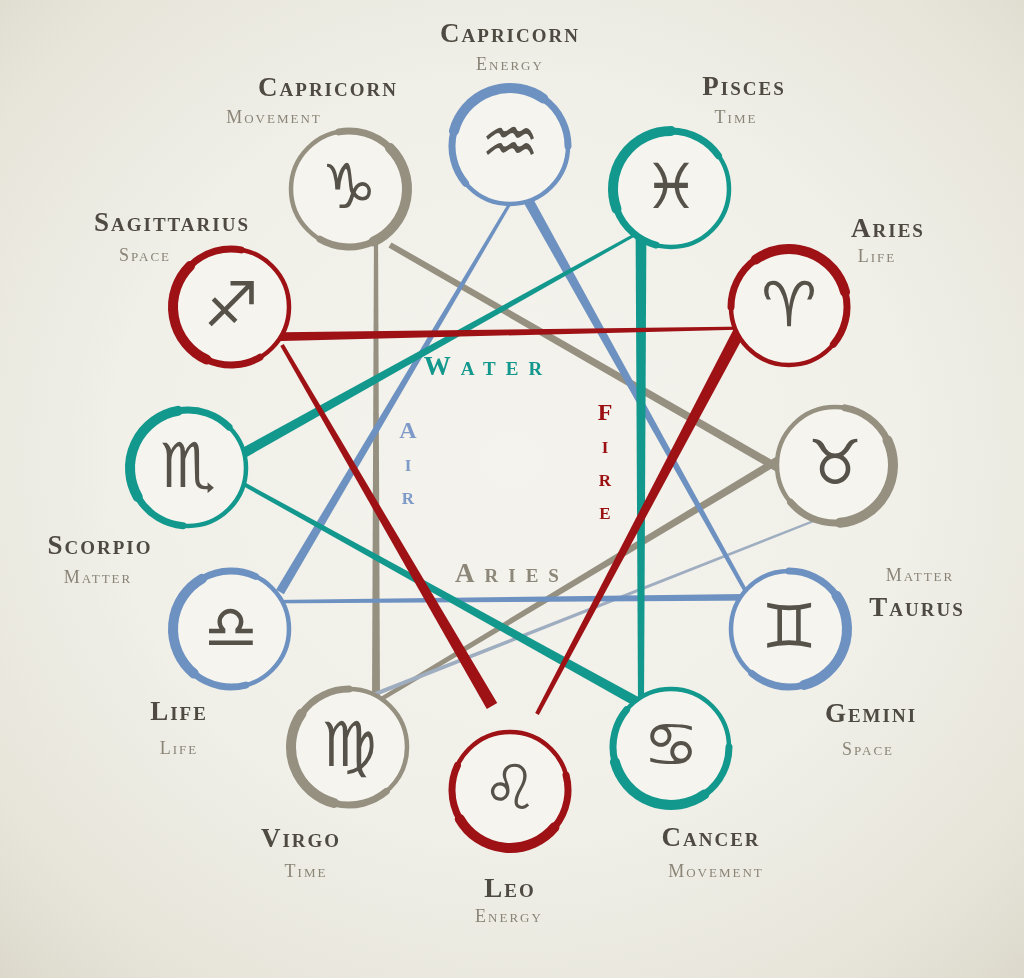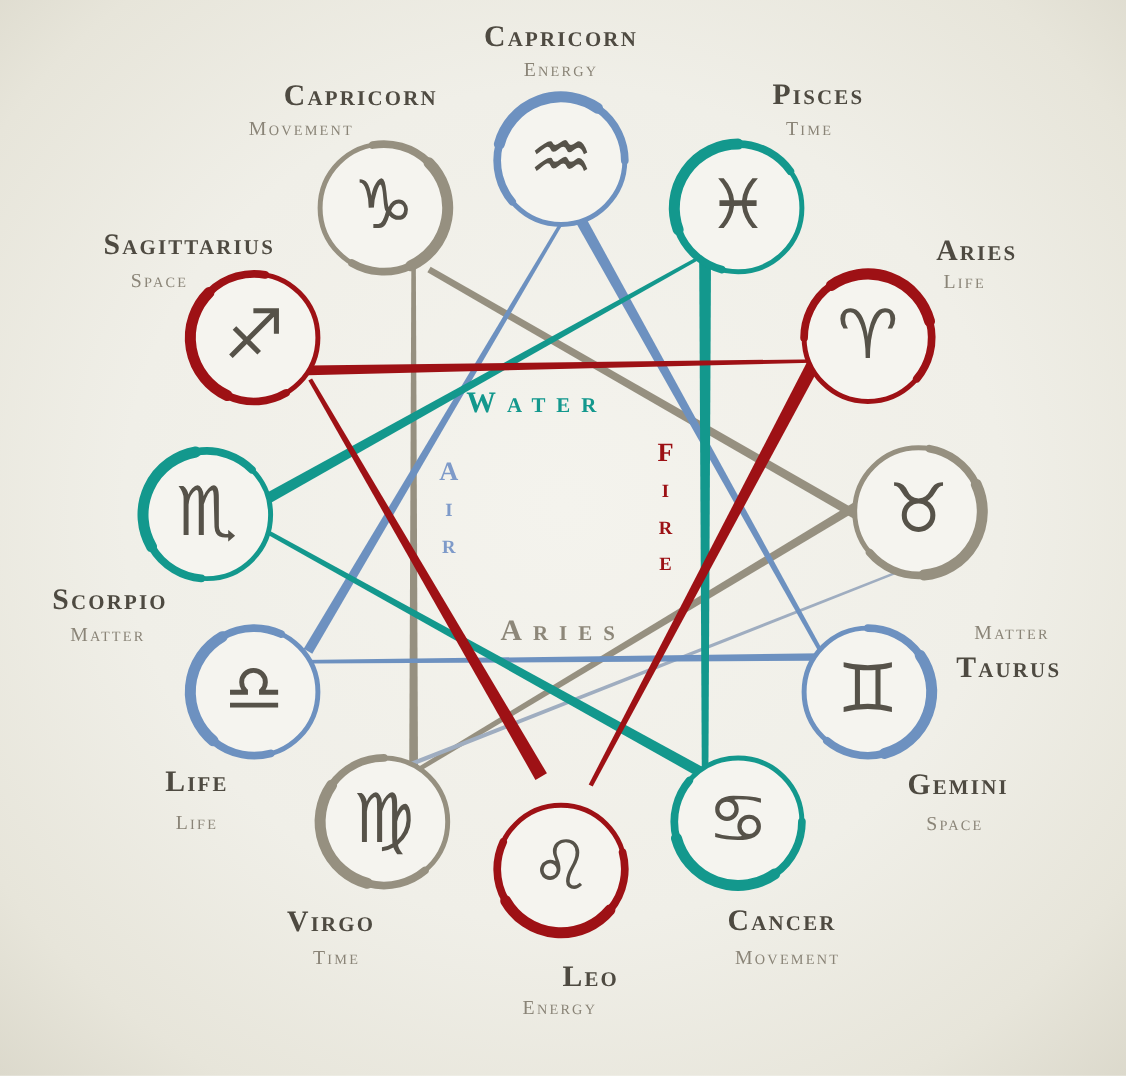--- a/index.html
+++ b/index.html
@@ -130,21 +130,21 @@
       <div class="sign-symbol" style="left: 835px; top: 465px; font-size: 62px;">♉</div>
       <div class="sign-title" style="left: 917px; top: 563px; margin-top: 44px;">Taurus</div>
       <div class="sign-subtitle" style="left: 920px; top: 575px;">Matter</div>
       <div class="sign-symbol" style="left: 789px; top: 629px; font-size: 62px;">♊</div>
       <div class="sign-title" style="left: 871px; top: 713px;">Gemini</div>
       <div class="sign-subtitle" style="left: 868px; top: 749px;">Space</div>
       <div class="sign-symbol" style="left: 671px; top: 747px; font-size: 62px;">♋</div>
       <div class="sign-title" style="left: 711px; top: 837px;">Cancer</div>
       <div class="sign-subtitle" style="left: 716px; top: 871px;">Movement</div>
       <div class="sign-symbol" style="left: 510px; top: 790px; font-size: 62px;">♌</div>
-      <div class="sign-title" style="left: 510px; top: 888px; margin-left: 27px;">Leo</div>
+      <div class="sign-title" style="left: 510px; top: 888px;">Leo</div>
       <div class="sign-subtitle" style="left: 509px; top: 916px;">Energy</div>
       <div class="sign-symbol" style="left: 349px; top: 747px; font-size: 62px;">♍</div>
       <div class="sign-title" style="left: 301px; top: 838px;">Virgo</div>
       <div class="sign-subtitle" style="left: 306px; top: 871px;">Time</div>
       <div class="sign-symbol" style="left: 231px; top: 629px; font-size: 60px;">♎</div>
       <div class="sign-title" style="left: 179px; top: 711px;">Life</div>
       <div class="sign-subtitle" style="left: 179px; top: 748px;">Life</div>
       <div class="sign-symbol" style="left: 188px; top: 468px; font-size: 62px;">♏</div>
       <div class="sign-title" style="left: 100px; top: 545px;">Scorpio</div>
       <div class="sign-subtitle" style="left: 98px; top: 577px;">Matter</div>

